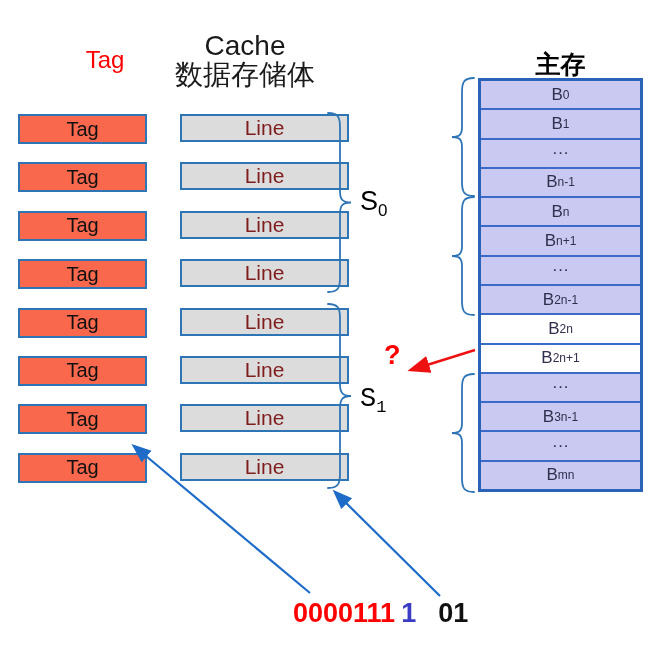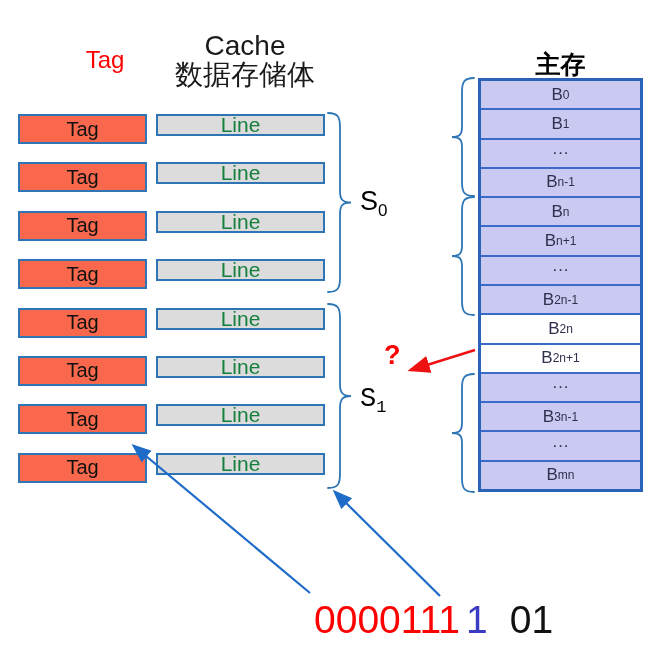--- a/index.html
+++ b/index.html
@@ -17,24 +17,24 @@
   .memory-header{left:478px;top:33px;width:165px;text-align:center;
     font-size:25px;font-weight:bold;color:#000;margin-top:15px;}
 
   
   #cache-rows{left:18px;top:114px;display:flex;flex-direction:column;gap:18.4px;}
   .cache-row{display:flex;gap:9px;}
   .tag-box{width:129px;height:30px;box-sizing:border-box;
     background:var(--tag-fill);border:2px solid var(--border-blue);
     display:flex;align-items:center;justify-content:center;
     font-size:20px;color:#111;}
-  .line-box{width:169px;height:22px;box-sizing:border-box;
+  .line-box{width:169px;height:28px;box-sizing:border-box;
     background:var(--line-fill);border:2px solid var(--border-blue);
     display:flex;align-items:center;justify-content:center;
-    font-size:21px;color:#15803d;}
+    font-size:21px;color:#7f1d1d;margin-left:24px;}
 
   
   .set-label{font-size:27px;color:#000000;}
   .set-label sub{font-size:17px;}
   #set-label-0{left:360px;top:186px;}
   #set-label-1{left:360px;top:384px;font-family:Liberation Mono, monospace;}
 
   
   #memory-column{left:478px;top:78px;width:165px;height:414px;
     box-sizing:border-box;border:3px solid var(--mem-outer-border);
@@ -45,21 +45,21 @@
     font-size:17px;color:#30304d;}
   .mem-row:last-child{border-bottom:none;}
   .mem-row.white{background:#ffffff;}
   .mem-row sub{font-size:12px;line-height:0;}
 
   
   .question-mark{left:384px;top:340px;font-size:27px;font-weight:bold;
     color:var(--red);}
 
   
-  #address{left:314px;top:598px;font-size:39px;white-space:nowrap;}
+  #address{left:293px;top:598px;font-size:27px;white-space:nowrap;font-weight:bold;}
   #address .tag-field{color:var(--red);}
   #address .set-field{color:var(--set-blue);margin-left:6px;}
   #address .word-field{color:#111;margin-left:22px;}
 
   svg#overlay{position:absolute;left:0;top:0;pointer-events:none;}
 </style>
 </head>
 <body style="--red: #ff0000; --tag-fill: #f9684c; --line-fill: #dcdcdc; --border-blue: #2e75b6; --mem-fill: #c9c9f1; --mem-inner-border: #3a6bc8; --mem-outer-border: #2a63b8; --set-blue: #3b3bc4;">
 
 <div class="abs tag-header">Tag</div>

